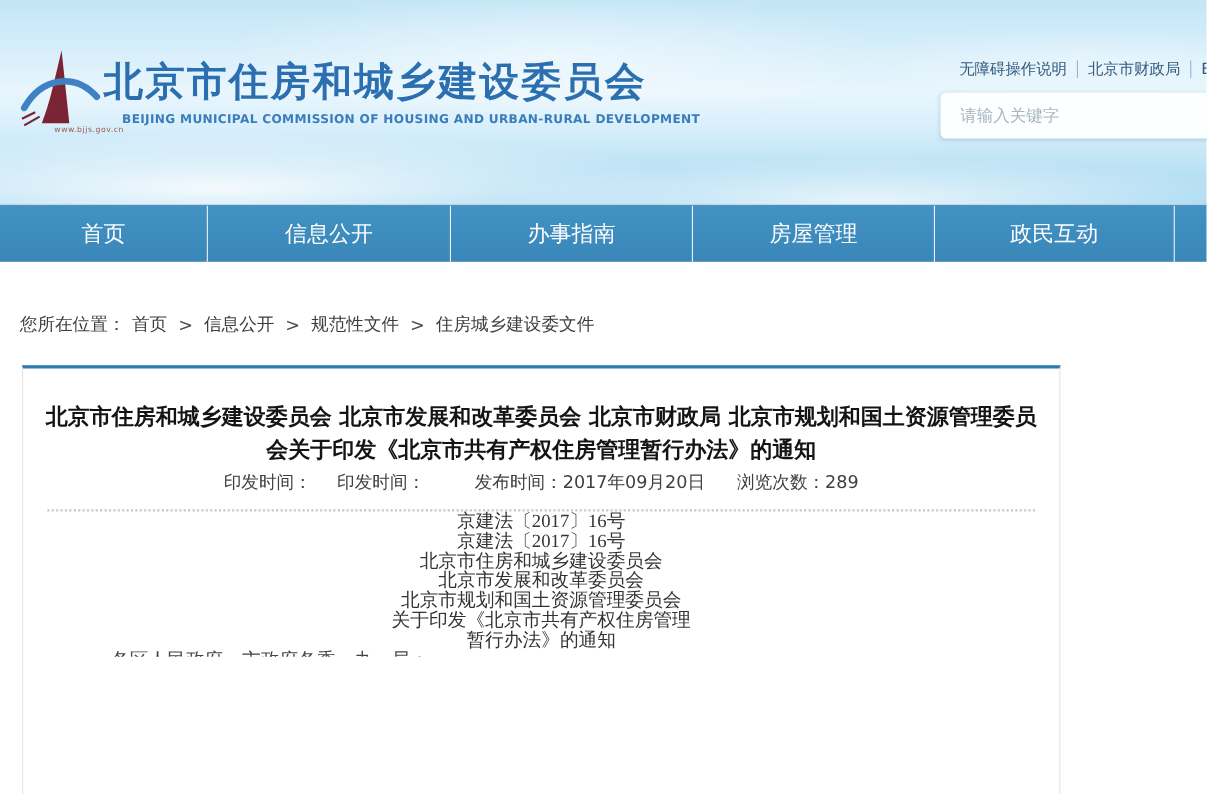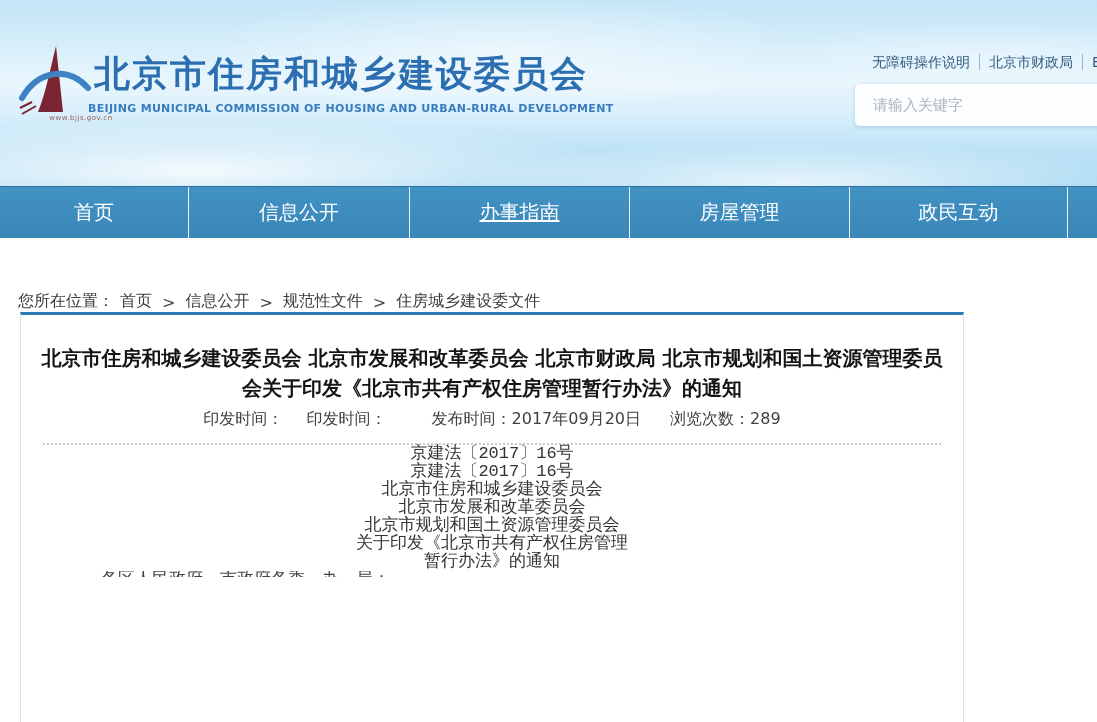--- a/index.html
+++ b/index.html
@@ -26,21 +26,21 @@
   .logo { position:absolute; left:16px; top:42px; width:78px; height:82px; }
   .logo-caption {
     position:absolute; left:16px; top:114px; width:78px; text-align:center;
     font-size:7px; color:#9b5a56; letter-spacing:.5px; white-space:nowrap;margin-left:26px;
   }
   .site-title-zh {
     position:absolute; left:94px; top:50px;
     font-size:36px; font-weight:bold; color:#2b6fb0; letter-spacing:2px; white-space:nowrap;
   }
   .site-title-en {
-    position:absolute; left:88px; top:102px;
+    position:absolute; left:111px; top:102px;
     font-size:11px; font-weight:bold; color:#3a7dbd; letter-spacing:.3px; white-space:nowrap;
   }
   .top-links {
     position:absolute; left:863px; top:54px; white-space:nowrap;
     font-size:14px; color:#315a7d;
   }
   .top-links a {
     color:#315a7d; text-decoration:none; padding:0 9px; cursor:pointer;
   }
   .top-links a + a { border-left:1px solid #8fb6d4; }
@@ -62,29 +62,29 @@
     background:linear-gradient(180deg,#4292c4 0%,#3a86b8 100%);
     border-top:1px solid #2d6f9f;
   }
   .nav-item {
     display:flex; align-items:center; justify-content:center;
     color:#fff; font-size:20px; cursor:pointer;
     border-right:1px solid rgba(255,255,255,.9);
   }
   .nav-item:nth-child(1){ width:189px; }
   .nav-item:nth-child(2){ width:221px; }
-  .nav-item:nth-child(3){ width:220px;text-decoration:underline; }
+  .nav-item:nth-child(3){ width:220px; }
   .nav-item:nth-child(4){ width:220px; }
   .nav-item:nth-child(5){ width:218px; }
   .nav-item:nth-child(6){ flex:1; border-right:none; }
 
   
   .breadcrumb {
-    height:74px; display:flex; align-items:flex-end; padding-left:18px;
-    background:#fff; font-size:16px; color:#3c3c3c; white-space:nowrap;
+    height:74px; display:flex; align-items:center; padding-left:18px;
+    background:#fff; font-size:16px; color:#3c3c3c; white-space:nowrap;margin-top:20px;
   }
   .breadcrumb a { color:#3c3c3c; text-decoration:none; cursor:pointer; }
   .breadcrumb .sep { margin:0 10px; color:#4a4a4a; }
   .breadcrumb .lbl { margin-right:6px; }
 
   
   .content {
     margin-left:20px; width:944px; height:425px; overflow:hidden;
     background:#fff; position:relative;
     border:1px solid #e4e4e4; border-top:3px solid #2e7ab2;
@@ -96,21 +96,21 @@
   .doc-meta {
     margin-top:6px; text-align:center; font-size:16px; color:#404040; white-space:nowrap;
   }
   .doc-meta .mi { display:inline-block; }
   .doc-meta .mi-source  { margin-right:18px; }
   .doc-meta .mi-print   { margin-right:40px; }
   .doc-meta .mi-publish { margin-right:24px; }
   .dotted { margin:13px 22px 0; height:0; border-top:2px dotted #c9c9c9; }
 
   .doc-body {
-    font-family:Liberation Mono, monospace;
+    font-family:Liberation Serif, serif;
     font-size:17px; color:#333; text-align:center;
   }
   .doc-body p { margin:0; line-height:18px; }
   .p0 { margin-top:12px; }
   .p1 { margin-top:19px; }
   .p2 { margin-top:19px; }
   .p3 { margin-top:16px; }
   .p4 { margin-top:9px;  }
   .p5 { margin-top:15px; }
   .p6 { margin-top:19px; }

